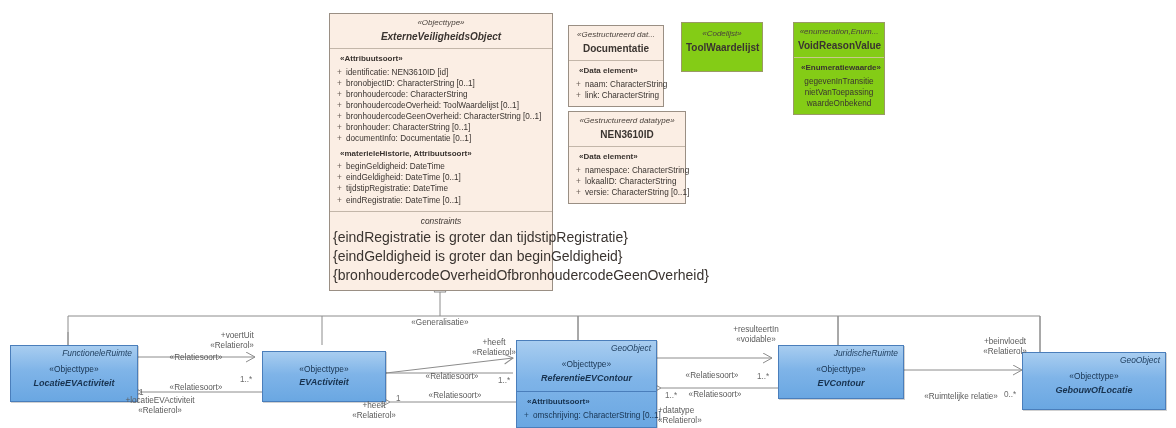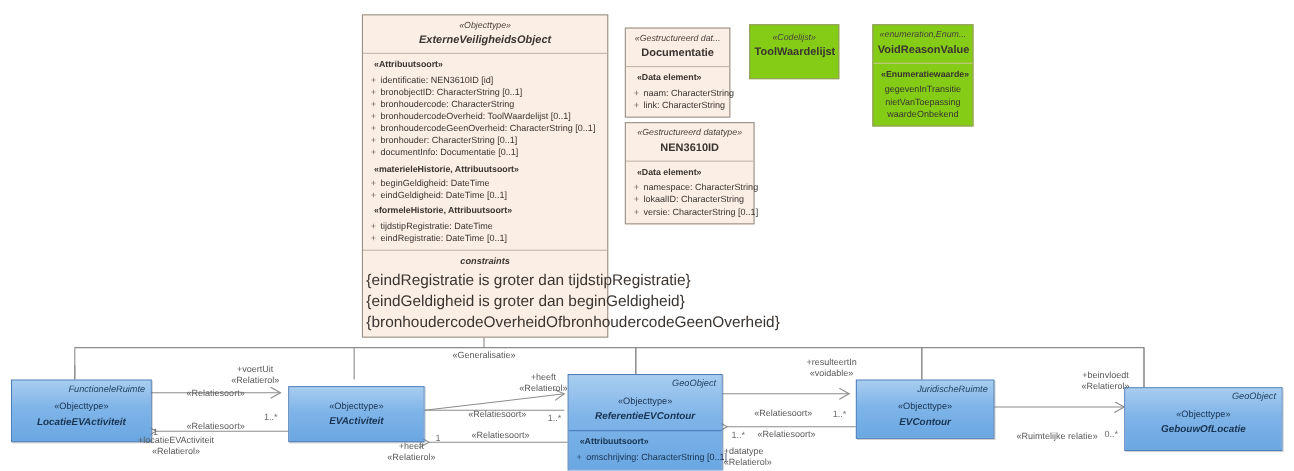--- a/index.html
+++ b/index.html
@@ -38,21 +38,21 @@
   .uml .hdr .stereo{ font-style:italic; font-size:8px; color:#4a423c; display:block;}
   .uml .hdr .nm{ font-weight:bold; font-style:italic; font-size:10px; display:block; margin-top:1px;}
   .uml .hdr .nm.upright{ font-style:normal;}
   .uml .sect{ padding:4px 3px 5px 3px; }
   .uml .sect + .sect{ border-top:1px solid #c3b6a9; }
   .uml .grp{ font-weight:bold; font-size:8px; padding-left:7px; margin:1px 0 2px 0; color:#3a3430;}
   .uml .attr{ display:flex; white-space:nowrap; font-size:8.2px; }
   .uml .attr .vis{ width:13px; text-align:center; flex:none; color:#6a5f56;}
   .uml .attr .txt{ flex:1 1 auto; }
   .uml .constraints{ text-align:center; }
-  .uml .constraints .ctitle{ font-style:italic; font-weight:bold; font-size:8.4px; margin-bottom:1px;}
+  .uml .constraints .ctitle{ font-style:italic; font-weight:normal; font-size:8.4px; margin-bottom:1px;}
   .uml .constraints .cline{ font-size:14px; white-space:nowrap;}
   .uml .centered{ text-align:center; }
   .uml .centered .ln{ font-size:8.2px; }
 
   
   .uml.yellow{ background:#84cc16; border:1px solid #9a9a66;}
   .uml.yellow .hdr{ border-bottom:1px solid #c8c88e;}
   .uml.yellow .hdr .nm{ font-style:normal; }
 
   
@@ -185,21 +185,20 @@
       <div class="grp" style="margin-top:4px;">«materieleHistorie, Attribuutsoort»</div>
       <div class="attr">
         <span class="vis">+</span>
         <span class="txt">beginGeldigheid: DateTime</span>
       </div>
       <div class="attr">
         <span class="vis">+</span>
         <span class="txt">eindGeldigheid: DateTime [0..1]</span>
       </div>
 
-      <div class="grp" style="margin-top:4px;">«formeleHistorie, Attribuutsoort»</div>
       <div class="attr">
         <span class="vis">+</span>
         <span class="txt">tijdstipRegistratie: DateTime</span>
       </div>
       <div class="attr">
         <span class="vis">+</span>
         <span class="txt">eindRegistratie: DateTime [0..1]</span>
       </div>
     </div>
 
@@ -314,21 +313,21 @@
     <div class="body">
       <span class="stereo">«Objecttype»</span>
       <span class="nm">GebouwOfLocatie</span>
     </div>
   </div>
 
   <div class="lbl c" style="left:440px;top:318px;">
     <span>«Generalisatie»</span>
   </div>
 
-  <div class="lbl c" style="left:232px;top:331px;">
+  <div class="lbl c" style="left:232px;top:331px;text-align:right;">
     <span class="s2">+voertUit</span>
     <span class="s2">«Relatierol»</span>
   </div>
 
   <div class="lbl c" style="left:494px;top:338px;">
     <span class="s2">+heeft</span>
     <span class="s2">«Relatierol»</span>
   </div>
 
   <div class="lbl c" style="left:756px;top:325px;">

